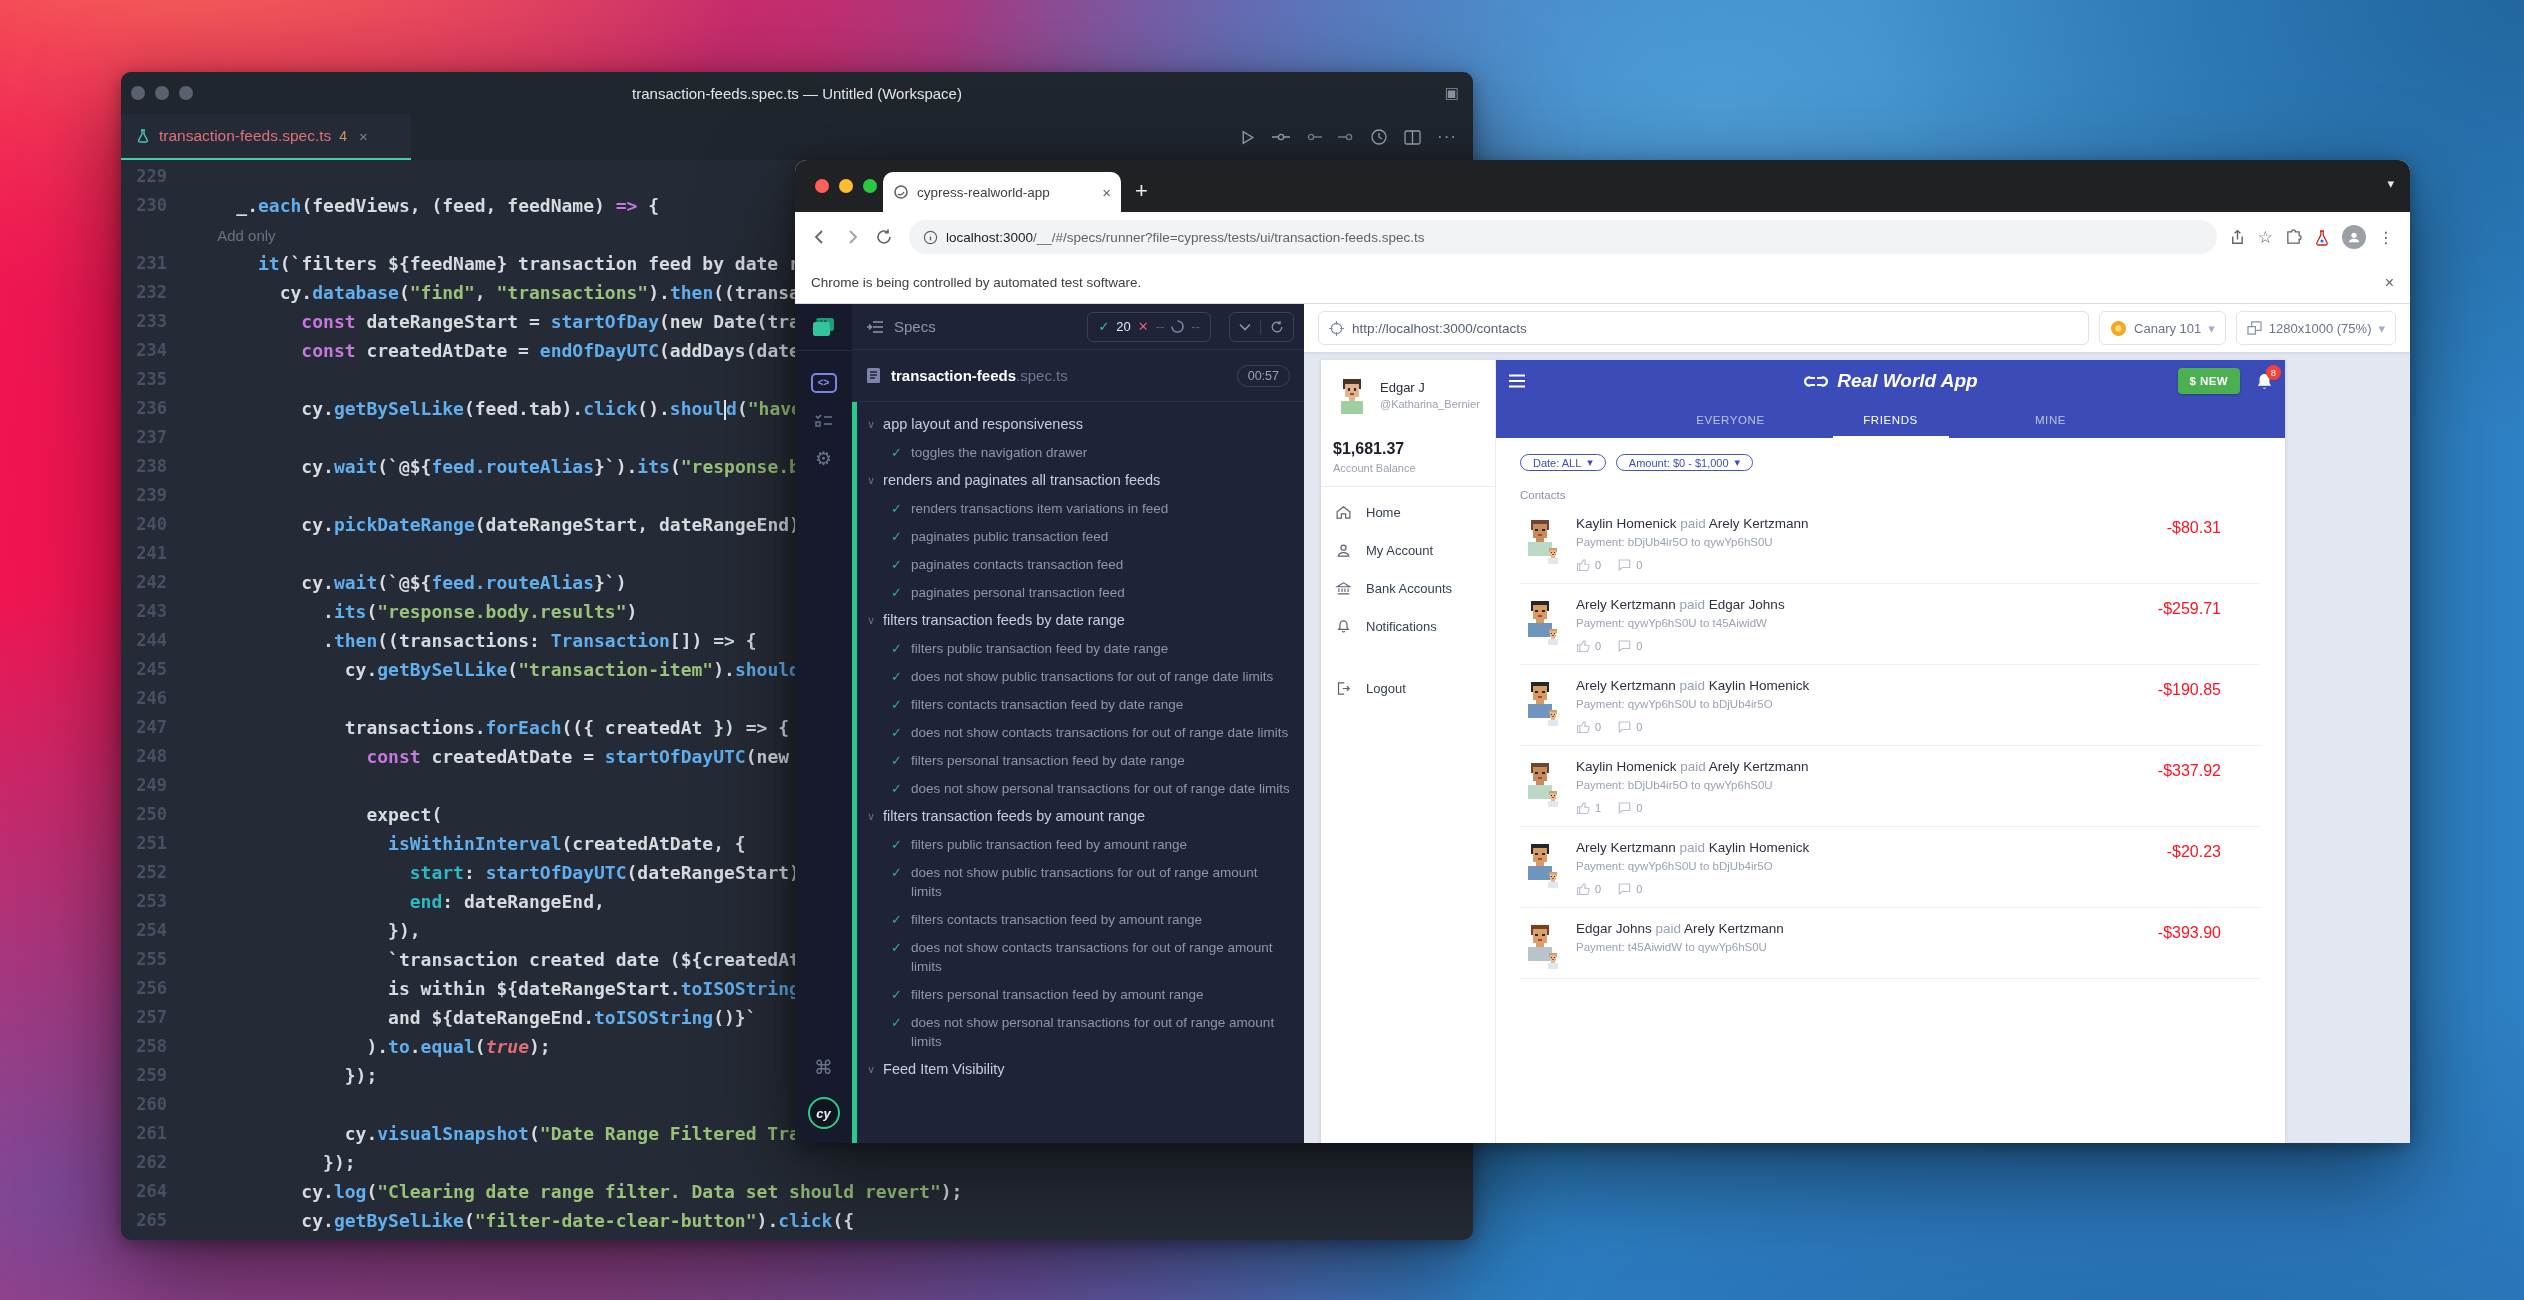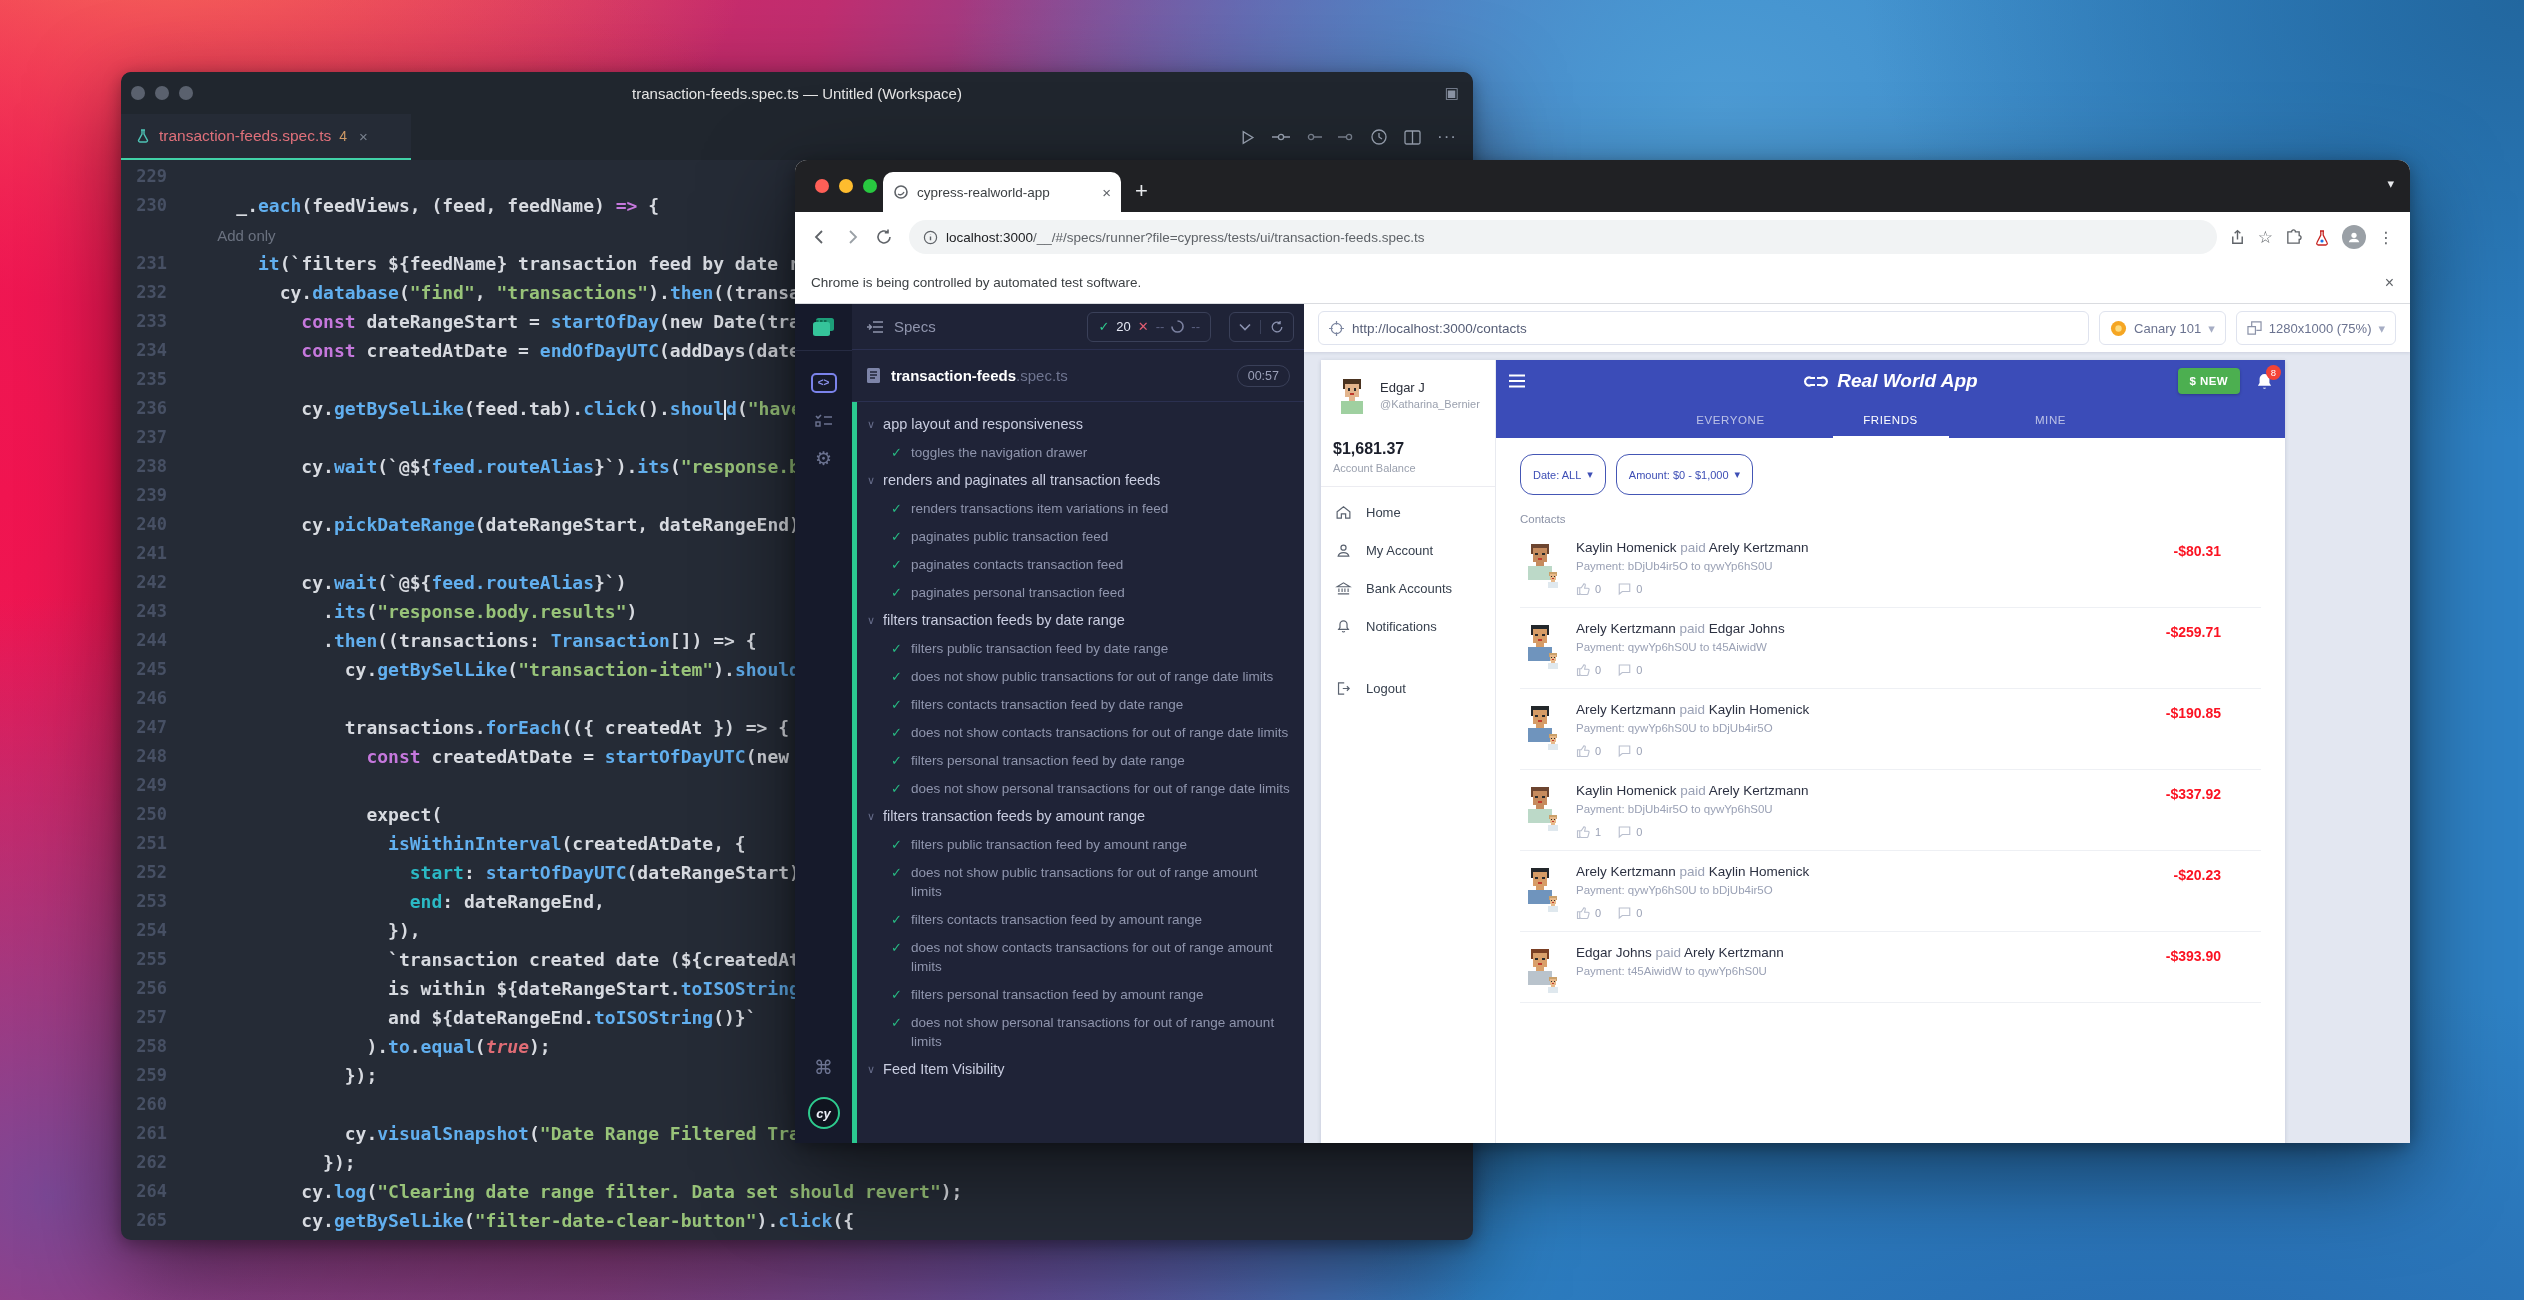--- a/index.html
+++ b/index.html
@@ -112,32 +112,32 @@
   .rwa-right{ margin-left:auto; display:flex; align-items:center; gap:16px; z-index:1;}
   .btn-new{ background:#4caf50; color:#fff; font-weight:700; font-size:11.5px; border-radius:4px; padding:7px 12px; letter-spacing:.4px; box-shadow:0 1px 3px rgba(0,0,0,.25);}
   .bell{ position:relative; }
   .bell .badge{ position:absolute; top:-7px; right:-8px; background:#f44336; color:#fff; width:15px; height:15px; border-radius:50%; font-size:9.5px; display:flex; align-items:center; justify-content:center; font-style:normal;}
   .rwa-tabs{ height:36px; display:flex; justify-content:center;}
   .rwa-tab{ width:160px; display:flex; align-items:center; justify-content:center; font-size:11.5px; letter-spacing:.6px; color:rgba(255,255,255,.65); position:relative;}
   .rwa-tab.active{ color:#fff;}
   .rwa-tab.active::after{ content:""; position:absolute; bottom:0; left:22px; right:22px; height:2px; background:#fff;}
   .rwa-content{ flex:1; padding:16px 24px 0; overflow:hidden;}
   .chips{ display:flex; gap:10px;}
-  .chip{ border:1px solid #4456b5; color:#3d4eb5; border-radius:13px; height:41px; display:flex; align-items:center; gap:6px; padding:0 12px; font-size:11px;}
+  .chip{ border:1px solid #4456b5; color:#3d4eb5; border-radius:13px; height:17px; display:flex; align-items:center; gap:6px; padding:0 12px; font-size:11px;}
   .contacts-lbl{ color:#8b92a6; font-size:11.5px; margin:18px 0 2px;}
   .tx{ display:flex; padding:13px 0 11px; border-bottom:1px solid #eef0f4; position:relative;}
   .tx-av{ width:46px; flex:0 0 46px; position:relative; height:46px;}
   .tx-av .mini{ position:absolute; right:4px; bottom:-2px;}
   .tx-body{ flex:1; padding-left:10px;}
   .tx-title{ font-size:13.5px; color:#2c3142;}
   .tx-title .paid{ color:#9aa1b5;}
   .tx-pay{ font-size:11.5px; color:#9aa1b5; margin-top:5px;}
   .tx-social{ display:flex; gap:16px; margin-top:9px; align-items:center; color:#b9bfce;}
   .tx-social .cnt{ font-size:11px; color:#9aa1b5; margin-left:4px;}
-  .tx-amt{ position:absolute; right:40px; top:16px; color:#fb1322; font-size:14px; font-weight:700;}
+  .tx-amt{ position:absolute; right:40px; top:16px; color:#fb1322; font-size:16px; font-weight:400;}
   svg{ display:block;}
 </style>
 </head>
 <body>
 
 <div id="vscode" class="win">
   <div class="vs-titlebar">
     <span class="tl dim"></span>
     <span class="tl dim"></span>
     <span class="tl dim"></span>

